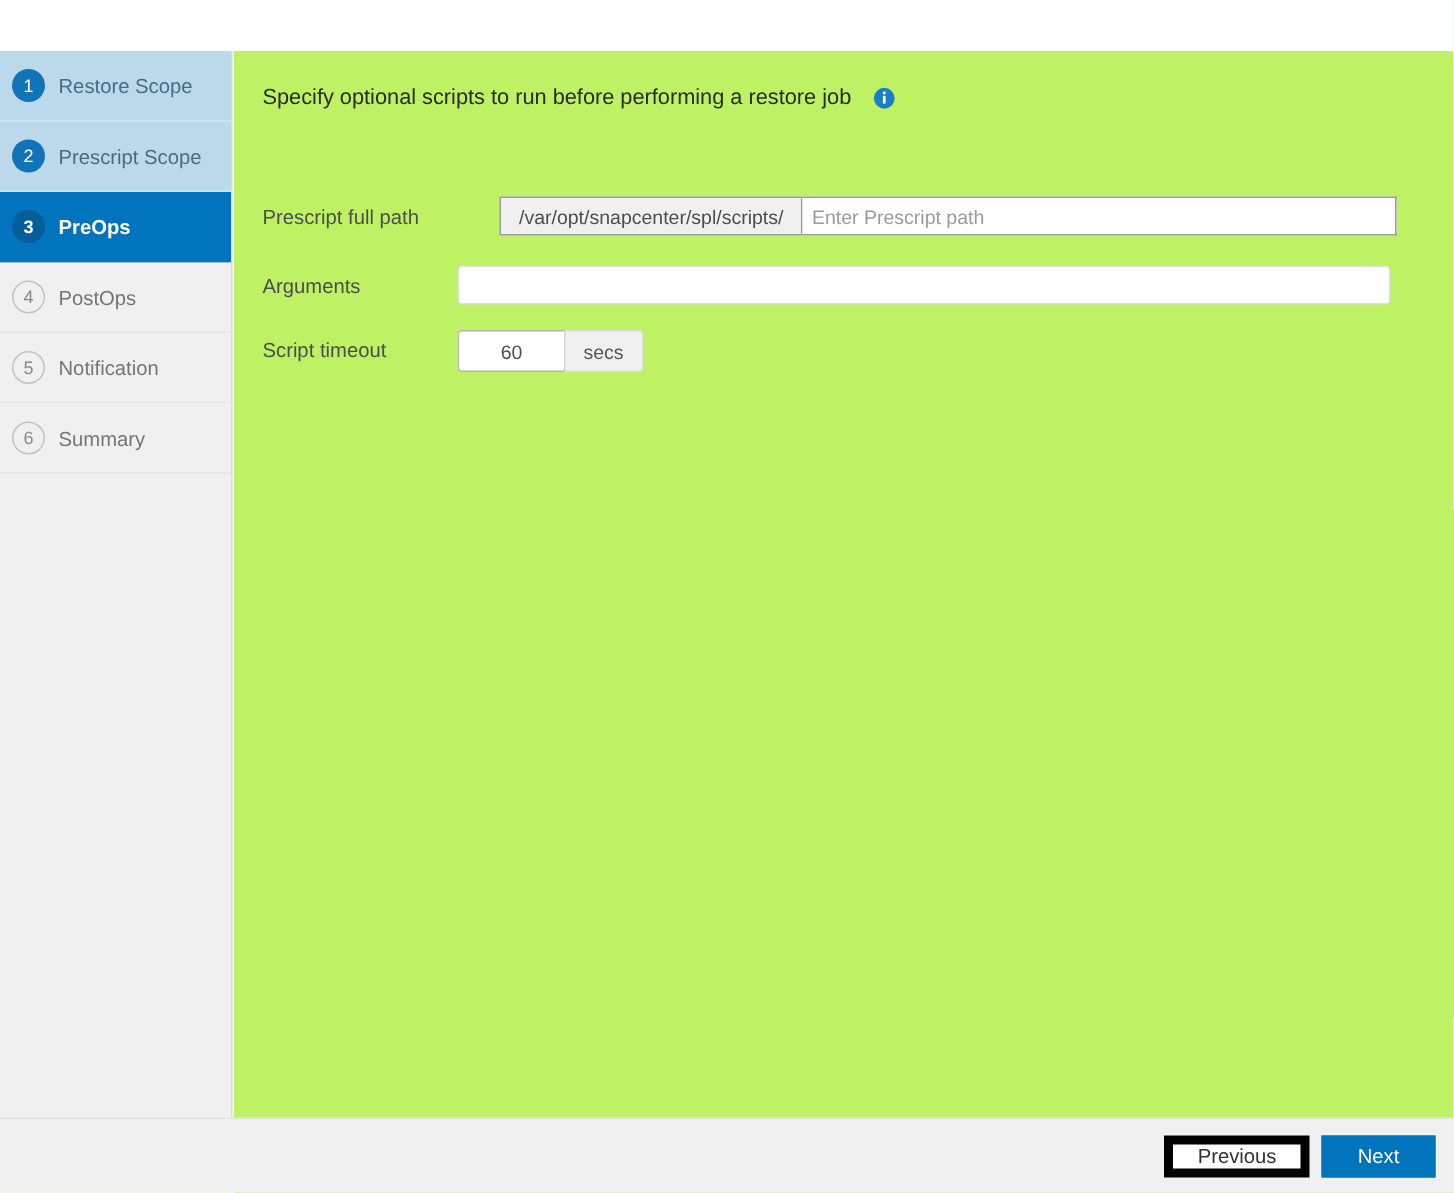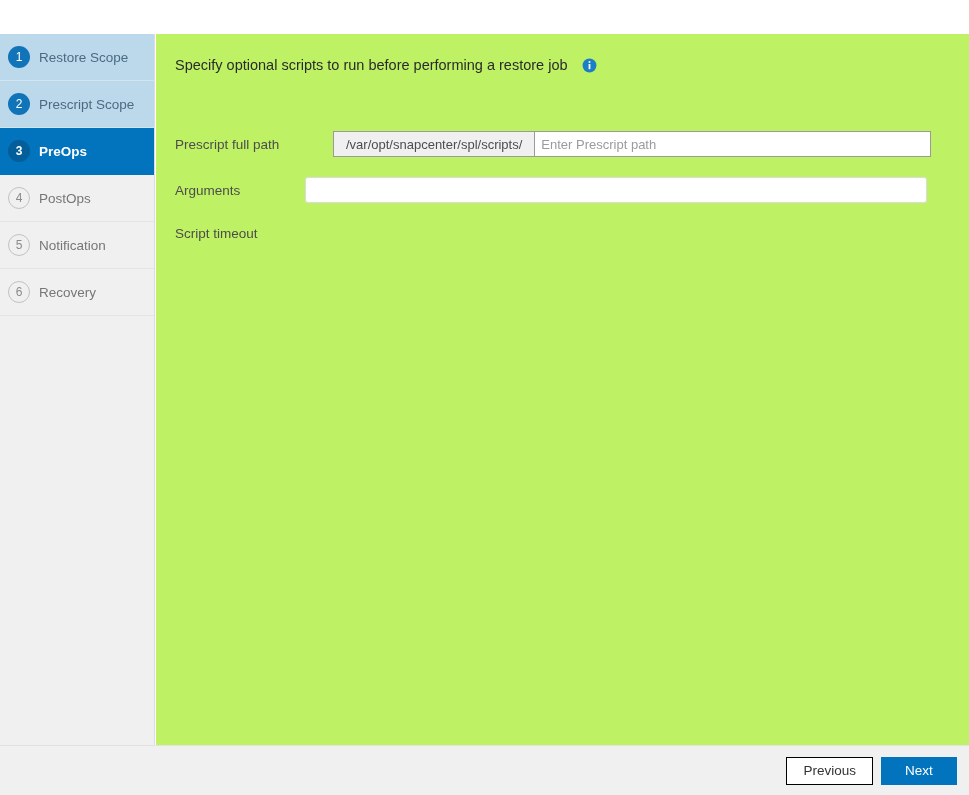--- a/index.html
+++ b/index.html
@@ -242,21 +242,21 @@
   .btn {
     font-family: "Liberation Sans", sans-serif;
     font-size: 13.5px;
     height: 28px;
     padding: 0 16px;
     cursor: pointer;
     outline: none;
   }
   .btn-secondary {
     background: #ffffff;
-    border: 1px solid #000000;
+    border: 6px solid #000000;
     color: #333333;
     margin-right: 8px;
     min-width: 76px;
   }
   .btn-primary {
     background: #0273bd;
     border: 1px solid #0273bd;
     color: #ffffff;
     min-width: 76px;
   }
@@ -291,21 +291,21 @@
         <span class="step-label">PostOps</span>
       </div>
 
       <div class="step pending">
         <span class="badge">5</span>
         <span class="step-label">Notification</span>
       </div>
 
       <div class="step pending">
         <span class="badge">6</span>
-        <span class="step-label">Recovery</span>
+        <span class="step-label">Summary</span>
       </div>
 
     </div>
 
     <div class="content">
 
       <div class="content-heading">
         <span>Specify optional scripts to run before performing a restore job</span>
         <span class="info-icon">
           <svg width="15" height="15" viewBox="0 0 16 16" aria-hidden="true">
@@ -324,20 +324,24 @@
         </div>
       </div>
 
       <div class="form-row row2">
         <div class="field-label">Arguments</div>
         <input class="args-input" type="text" placeholder="" style="">
       </div>
 
       <div class="form-row row3">
         <div class="field-label">Script timeout</div>
+        <div class="input-group">
+          <input class="timeout-input" type="text" value="60" style="">
+          <div class="unit-box">secs</div>
+        </div>
       </div>
 
     </div>
   </div>
 
   <div class="footer">
     <button class="btn btn-secondary">Previous</button>
     <button class="btn btn-primary">Next</button>
   </div>
 

